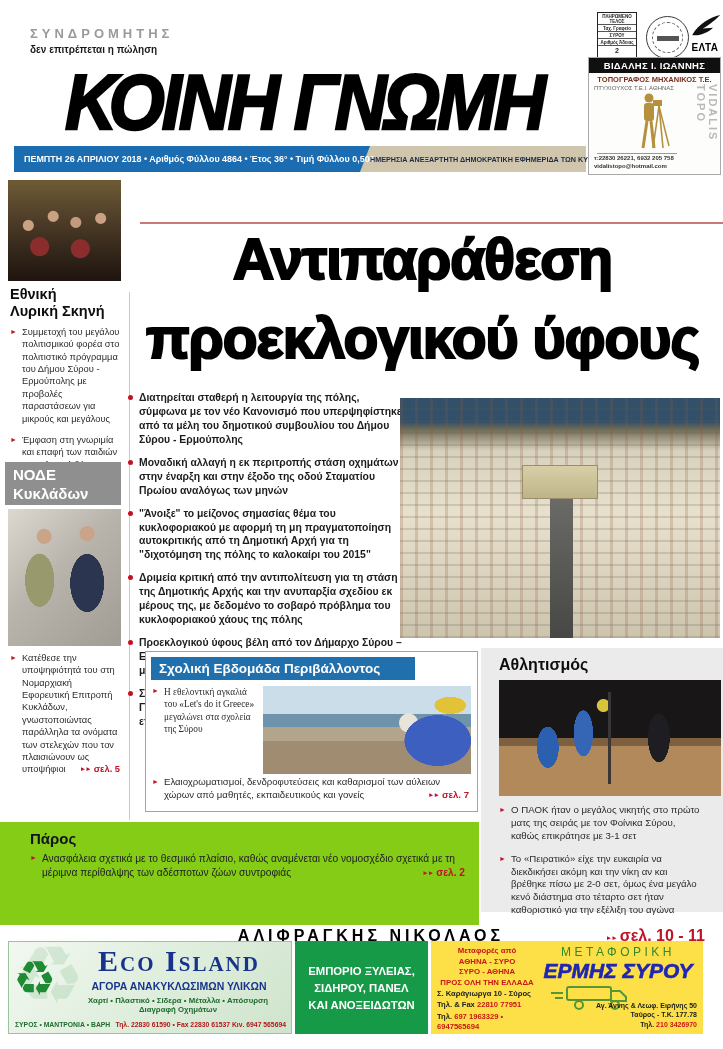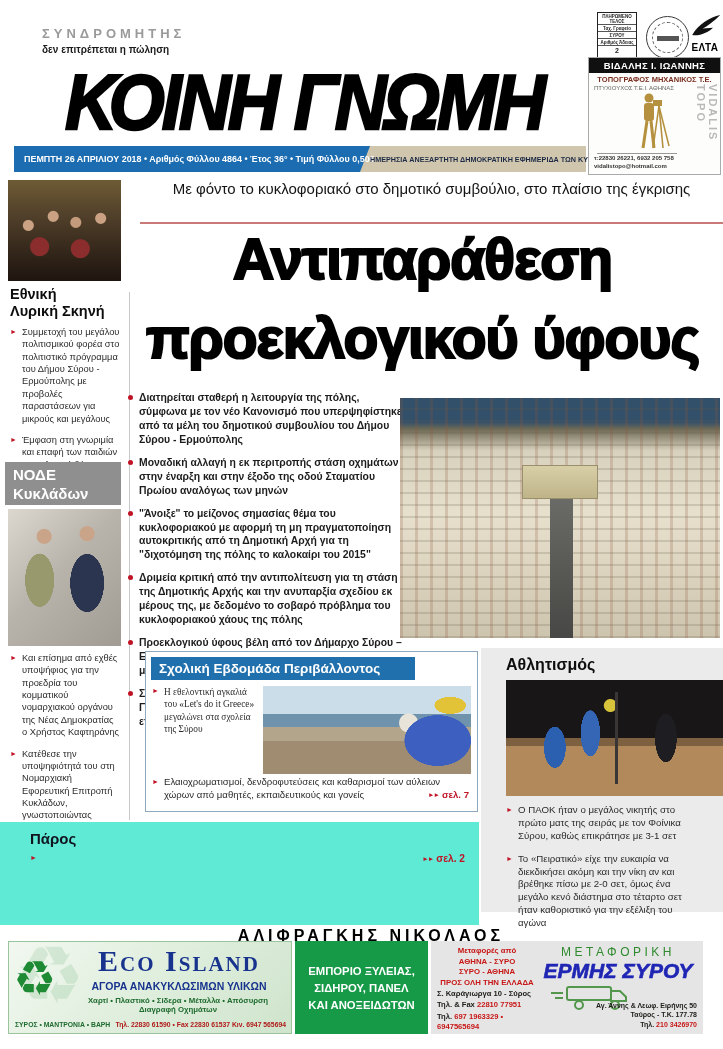--- a/index.html
+++ b/index.html
@@ -1,20 +1,20 @@
 <!DOCTYPE html>
 <html><head>
 <meta charset="utf-8">
 <style>
   * { box-sizing: border-box; margin: 0; padding: 0; }
   body { background:#888; font-family:"Liberation Sans", sans-serif; }
   .page { position:relative; width:723px; height:1049px; background:#fff; margin:0 auto; overflow:hidden; }
 
   
-  .subscriber { position:absolute; left:42px; top:26px; }
+  .subscriber { position:absolute; left:30px; top:26px; }
   .subscriber .big { font-size:13px; font-weight:700; letter-spacing:4px; color:#9a9a9a; }
   .subscriber .small { font-size:10px; font-weight:700; color:#1a1a1a; margin-top:3px; }
 
   .masthead { position:absolute; left:18px; top:50px; width:572px; height:96px;
     display:flex; align-items:flex-end; justify-content:center; }
   .masthead span { font-size:72px; font-weight:700; font-style:italic; color:#000;
     letter-spacing:-3px; -webkit-text-stroke:2.2px #000;
     transform:scaleY(1.08); transform-origin:bottom; white-space:nowrap; }
 
   .datebar { position:absolute; left:14px; top:146px; width:572px; height:26px; background:#cfc6ad; }
@@ -120,36 +120,36 @@
   .beach-photo { position:absolute; right:0; top:0; width:208px; height:88px;
     background:
       radial-gradient(ellipse 55px 42px at 84% 62%, #3c5fc0 0 60%, transparent 61%),
       radial-gradient(ellipse 26px 14px at 90% 22%, #e2c237 0 60%, transparent 61%),
       radial-gradient(circle at 70% 42%, #e8e4da 0 9px, transparent 10px),
       linear-gradient(180deg, #cadde9 0 32%, #6f93ac 32% 47%, #b3a58b 47% 62%, #a08c70 62% 100%); }
   .envbox .e2 { margin:2px 8px 0 6px; }
   .envbox .e2 li { margin-bottom:0; font-size:9.6px; }
 
   
-  .sports { position:absolute; left:481px; top:648px; width:242px; height:264px; background:#ebebeb; padding:6px 25px; }
+  .sports { position:absolute; left:481px; top:648px; width:242px; height:264px; background:#ebebeb; padding:6px 18px; }
   .sports .stitle { font-size:16px; font-weight:700; color:#0d0d0d; margin:2px 0 6px 0; }
   .volley-photo { position:relative; width:222px; height:116px;
     background:
       radial-gradient(ellipse 18px 34px at 22% 58%, #2b5fb0 0 60%, transparent 61%),
       radial-gradient(ellipse 16px 38px at 38% 46%, #3566b5 0 60%, transparent 61%),
       radial-gradient(ellipse 18px 40px at 72% 50%, #1d1d22 0 60%, transparent 61%),
       radial-gradient(circle at 47% 22%, #d8c43a 0 6px, transparent 7px),
       linear-gradient(180deg, #191617 0 50%, #7c6040 50% 57%, #b2895a 57% 100%); }
   .volley-photo .net { position:absolute; left:49%; top:10%; width:3px; height:80%; background:#3a3636; }
   .sports ul { margin-top:8px; }
   .sports .trilist li { font-size:9.7px; margin-bottom:10px; }
   .sports .spref { display:block; text-align:right; margin-top:2px; }
 
   
-  .paros { position:absolute; left:0; top:822px; width:479px; height:103px; background:#5eead4;
+  .paros { position:absolute; left:0; top:822px; width:479px; height:103px; background:#84cc16;
     padding:8px 14px 6px 30px; }
   .paros .ptitle { font-size:15px; font-weight:700; color:#11131f; margin-bottom:5px; }
   .paros .trilist li { font-size:10.2px; color:#222; margin-bottom:7px; }
 
   
   .alif { position:absolute; left:230px; top:927px; width:282px; text-align:center; font-size:16px;
     font-weight:700; letter-spacing:4px; color:#000; white-space:nowrap; }
   .ad { position:absolute; top:941px; height:93px; overflow:hidden; }
   .eco { left:8px; width:284px; border:1px solid #9cc49c;
     background:linear-gradient(135deg, #f2f8f0 0%, #dfeedd 50%, #cfe4cc 100%); }
@@ -163,21 +163,21 @@
     font-weight:700; color:#17338e; white-space:nowrap; transform:scaleX(.93); }
   .eco .l2 { position:absolute; left:58px; top:54px; width:222px; text-align:center; font-size:7.8px;
     font-weight:700; color:#1e6b2e; }
   .eco .l3 { position:absolute; left:58px; top:63px; width:222px; text-align:center; font-size:7.8px;
     font-weight:700; color:#1e6b2e; }
   .eco .locs { position:absolute; left:6px; bottom:5px; font-size:6.8px; font-weight:700; color:#1e6b2e; }
   .eco .phones { position:absolute; right:5px; bottom:5px; font-size:6.8px; font-weight:700; color:#b01818; }
   .greenad { left:295px; width:133px; background:#169a48; display:flex; flex-direction:column;
     align-items:center; justify-content:center; gap:5px; }
   .greenad div { color:#fff; font-weight:700; font-size:11.3px; white-space:nowrap; }
-  .hermes { left:431px; width:272px; background:#e5e5e5; display:flex; }
+  .hermes { left:431px; width:272px; background:#fde047; display:flex; }
   .hermes .hleft { width:108px; padding:5px 2px 4px 6px; text-align:center; }
   .hermes .hleft .r { color:#c81616; font-weight:700; font-size:7.8px; line-height:1.35; }
   .hermes .hleft .d { color:#20221c; font-weight:700; font-size:7.6px; line-height:1.35; text-align:left; margin-top:1px; }
   .hermes .hleft .d .num { color:#c81616; }
   .hermes .hright { position:relative; flex:1; padding:4px 6px 4px 0; text-align:center; }
   .hermes .btop { color:#2f8a2e; font-weight:400; font-size:12px; letter-spacing:3.5px; }
   .hermes .bmain { color:#2026b4; font-weight:700; font-style:italic; font-size:21px; letter-spacing:0;
     white-space:nowrap; -webkit-text-stroke:.6px #2026b4; }
   .hermes .truck { position:absolute; left:10px; top:44px; opacity:.85; }
   .hermes .haddr { position:absolute; right:6px; bottom:5px; text-align:right; font-size:7px;
@@ -239,21 +239,20 @@
     </svg>
     <div class="vert">VIDALIS TOPO</div>
     <div class="vrule"></div>
     <div class="vcontact">
       <div>τ:22830 26221, 6932 205 758</div>
       <div>vidalistopo@hotmail.com</div>
     </div>
   </div>
 
   <div class="kicker">
-    <div>Με φόντο το κυκλοφοριακό στο δημοτικό συμβούλιο, στο πλαίσιο της έγκρισης</div>
   </div>
   <div class="kicker-rule"></div>
 
   <div class="headline">
     <div>Αντιπαράθεση</div>
     <div>προεκλογικού ύφους</div>
   </div>
 
   <div class="sidebar">
     <div class="theater-photo photo"></div>
@@ -267,21 +266,20 @@
         <span>Έμφαση στη γνωριμία και επαφή των παιδιών με το λυρικό θέατρο</span>
         <span class="pref">σελ. 16</span>
       </li>
     </ul>
     <div class="node-header">
       <div>ΝΟΔΕ</div>
       <div>Κυκλάδων</div>
     </div>
     <div class="handshake-photo photo"></div>
     <ul class="trilist sb-list2">
-      <li>Και επίσημα από εχθές υποψήφιος για την προεδρία του κομματικού νομαρχιακού οργάνου της Νέας Δημοκρατίας ο Χρήστος Καφτηράνης</li>
       <li>
         <span>Κατέθεσε την υποψηφιότητά του στη Νομαρχιακή Εφορευτική Επιτροπή Κυκλάδων, γνωστοποιώντας παράλληλα τα ονόματα των στελεχών που τον πλαισιώνουν ως υποψήφιοι</span>
         <span class="pref pref-right">σελ. 5</span>
       </li>
     </ul>
   </div>
   <div class="vdivider"></div>
 
   <ul class="lead-list">
     <li>Διατηρείται σταθερή η λειτουργία της πόλης, σύμφωνα με τον νέο Κανονισμό που υπερψηφίστηκε από τα μέλη του δημοτικού συμβουλίου του Δήμου Σύρου - Ερμούπολης</li>
@@ -318,26 +316,28 @@
 
   <div class="sports">
     <div class="stitle">Αθλητισμός</div>
     <div class="volley-photo photo">
       <div class="net"></div>
     </div>
     <ul class="trilist">
       <li>Ο ΠΑΟΚ ήταν ο μεγάλος νικητής στο πρώτο ματς της σειράς με τον Φοίνικα Σύρου, καθώς επικράτησε με 3-1 σετ</li>
       <li>Το «Πειρατικό» είχε την ευκαιρία να διεκδικήσει ακόμη και την νίκη αν και βρέθηκε πίσω με 2-0 σετ, όμως ένα μεγάλο κενό διάστημα στο τέταρτο σετ ήταν καθοριστικό για την εξέλιξη του αγώνα</li>
     </ul>
+    <span class="pref spref">σελ. 10 - 11</span>
   </div>
 
   <div class="paros">
     <div class="ptitle">Πάρος</div>
     <ul class="trilist">
       <li class="clearfix">
+        <span>Ανασφάλεια σχετικά με το θεσμικό πλαίσιο, καθώς αναμένεται νέο νομοσχέδιο σχετικά με τη μέριμνα περίθαλψης των αδέσποτων ζώων συντροφιάς</span>
         <span class="pref pref-right">σελ. 2</span>
       </li>
     </ul>
   </div>
 
   <div class="alif">ΑΛΙΦΡΑΓΚΗΣ ΝΙΚΟΛΑΟΣ</div>
 
   <div class="ad eco">
     <div class="recycle ghost">♻</div>
     <div class="recycle">♻</div>

